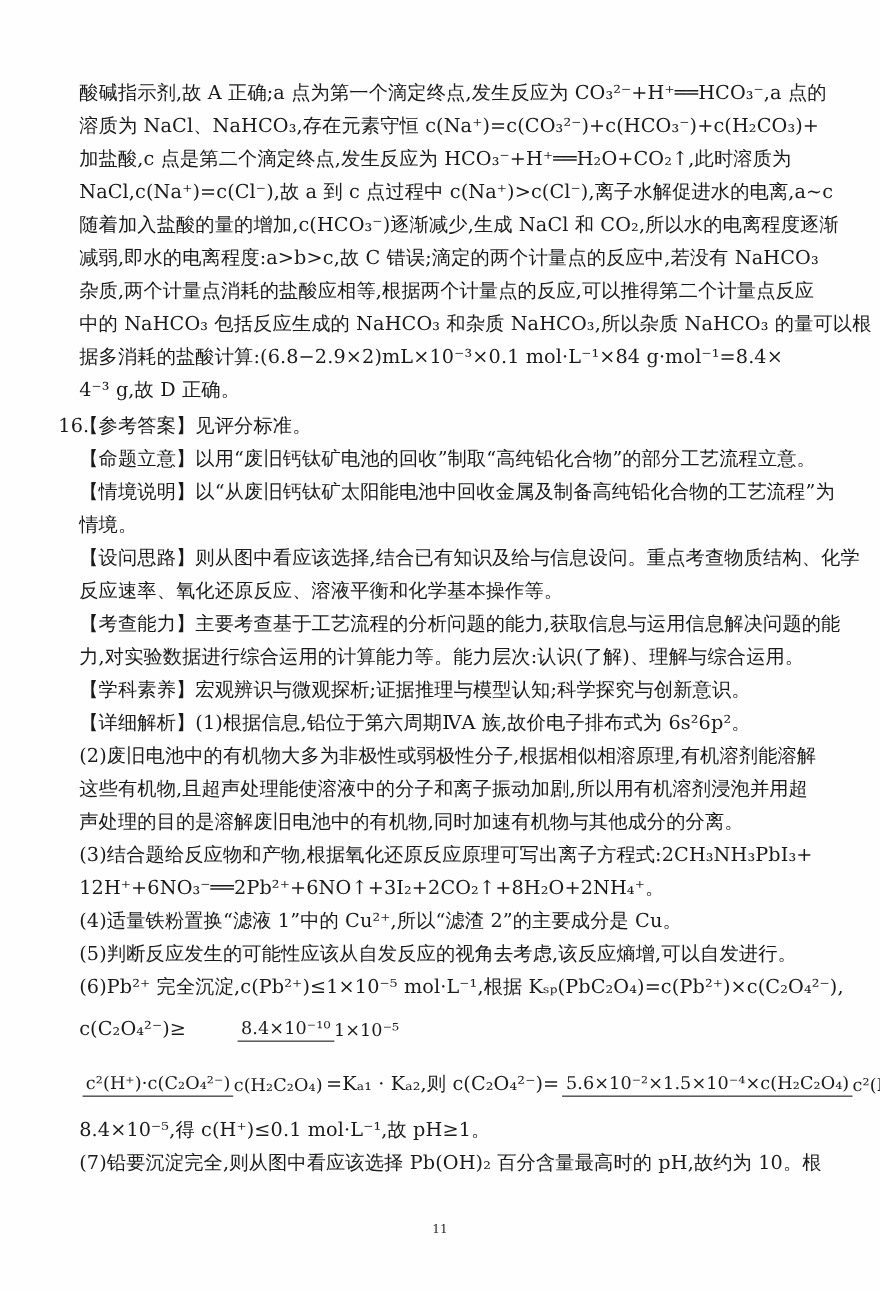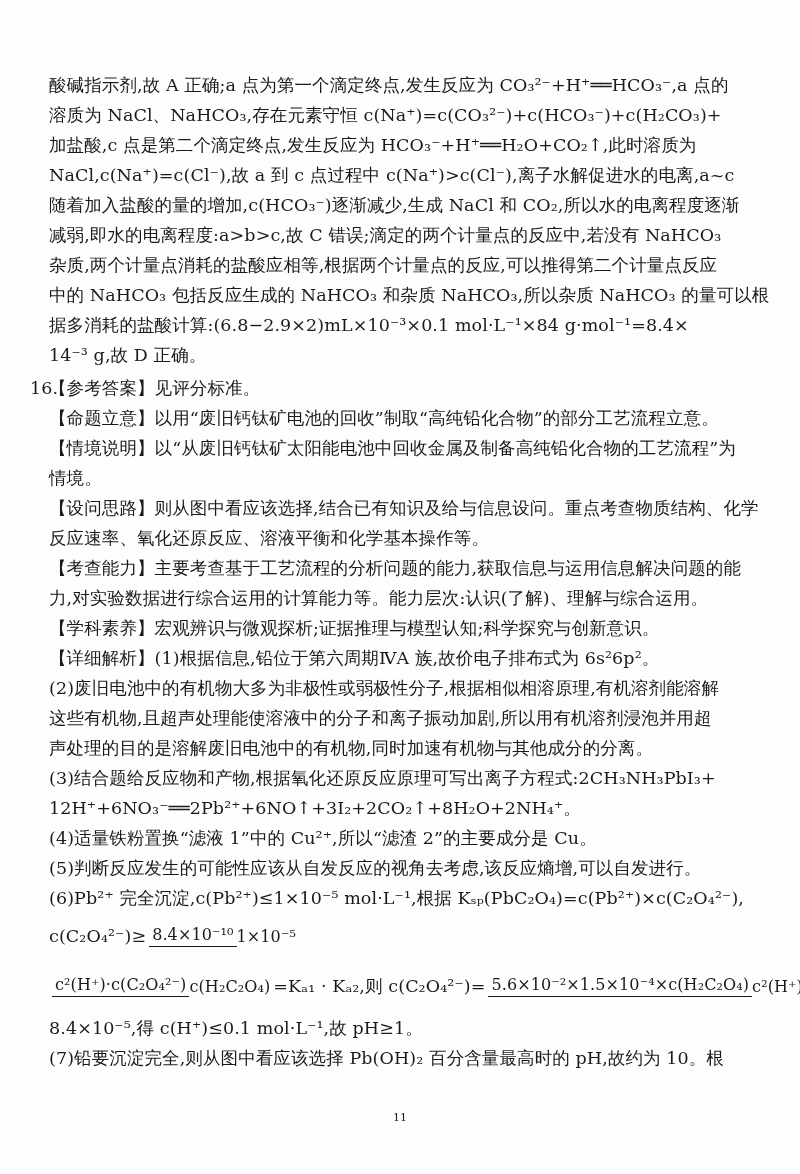--- a/index.html
+++ b/index.html
@@ -10,41 +10,41 @@
     color: #1a1a1a;
   }
   .page {
     position: relative;
     width: 800px; height: 1174px;
     background: #fefefe;
     overflow: hidden;
   }
   .content {
     position: absolute;
-    left: 49px; top: 70px;
+    left: 72px; top: 70px;
     width: 690px;
   }
   .line {
     height: 30px; line-height: 30px;
     font-size: 17.5px;
     white-space: nowrap;
     letter-spacing: 0.1px;
   }
   .item16 { margin-top: 3px; }
   .first-line { position: relative; }
   .qnum {
     position: absolute;
     left: -19px; top: 0;
   }
   .frac-line {
     display: flex;
     align-items: center;
     white-space: nowrap;
   }
-  .h46 { height: 46px; }
+  .h46 { height: 46px; gap: 44px; }
   .h54 { height: 54px; }
   .frac {
     display: inline-flex;
     align-items: center;
     margin: 0 3px;
     font-size: 16px;
     line-height: 20px;
     vertical-align: middle;
   }
   .frac .num {
@@ -71,21 +71,21 @@
     <section>
       <div class="line">酸碱指示剂,故 A 正确;a 点为第一个滴定终点,发生反应为 CO₃²⁻+H⁺══HCO₃⁻,a 点的</div>
       <div class="line">溶质为 NaCl、NaHCO₃,存在元素守恒 c(Na⁺)=c(CO₃²⁻)+c(HCO₃⁻)+c(H₂CO₃)+</div>
       <div class="line">加盐酸,c 点是第二个滴定终点,发生反应为 HCO₃⁻+H⁺══H₂O+CO₂↑,此时溶质为</div>
       <div class="line">NaCl,c(Na⁺)=c(Cl⁻),故 a 到 c 点过程中 c(Na⁺)&gt;c(Cl⁻),离子水解促进水的电离,a~c</div>
       <div class="line">随着加入盐酸的量的增加,c(HCO₃⁻)逐渐减少,生成 NaCl 和 CO₂,所以水的电离程度逐渐</div>
       <div class="line">减弱,即水的电离程度:a&gt;b&gt;c,故 C 错误;滴定的两个计量点的反应中,若没有 NaHCO₃</div>
       <div class="line">杂质,两个计量点消耗的盐酸应相等,根据两个计量点的反应,可以推得第二个计量点反应</div>
       <div class="line">中的 NaHCO₃ 包括反应生成的 NaHCO₃ 和杂质 NaHCO₃,所以杂质 NaHCO₃ 的量可以根</div>
       <div class="line">据多消耗的盐酸计算:(6.8−2.9×2)mL×10⁻³×0.1 mol·L⁻¹×84 g·mol⁻¹=8.4×</div>
-      <div class="line">14⁻³ g,故 D 正确。</div>
+      <div class="line">4⁻³ g,故 D 正确。</div>
     </section>
 
     <section class="item16">
       <div class="line first-line">
         <span class="qnum">16.</span>
         <span>【参考答案】见评分标准。</span>
       </div>
       <div class="line">【命题立意】以用“废旧钙钛矿电池的回收”制取“高纯铅化合物”的部分工艺流程立意。</div>
       <div class="line">【情境说明】以“从废旧钙钛矿太阳能电池中回收金属及制备高纯铅化合物的工艺流程”为</div>
       <div class="line">情境。</div>

